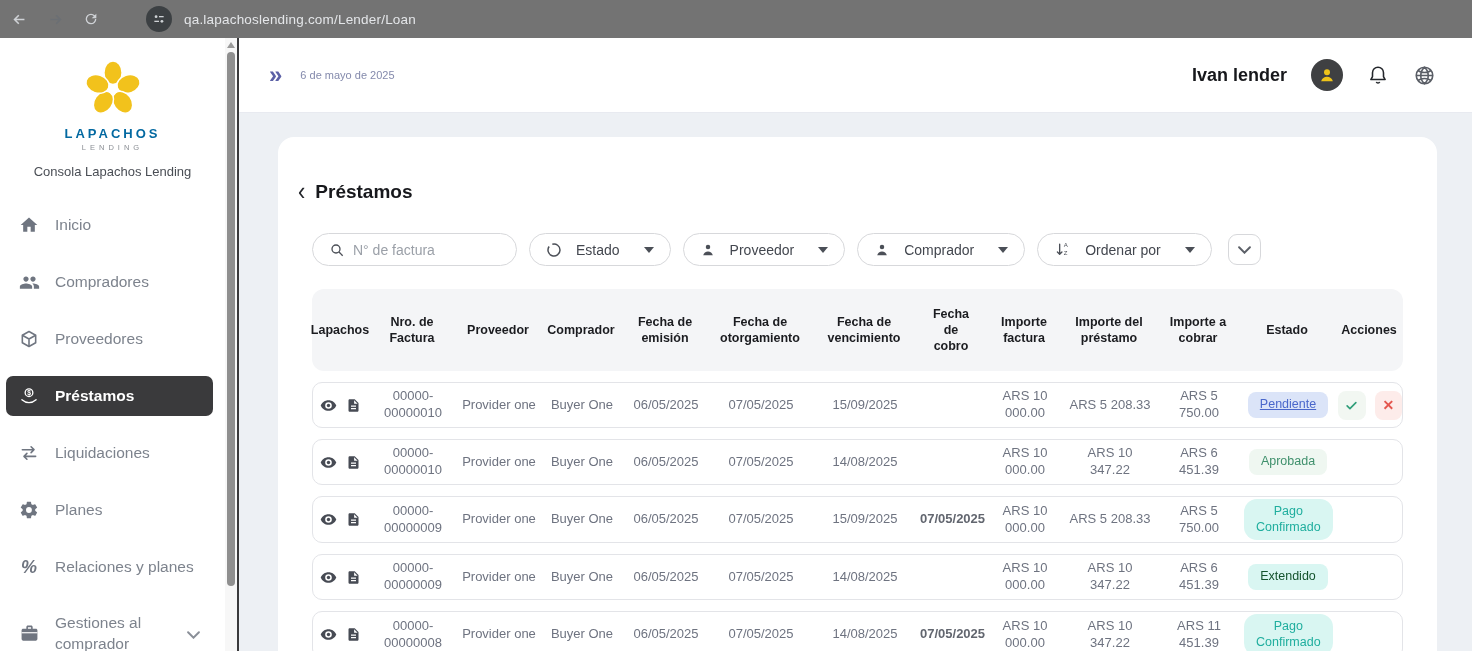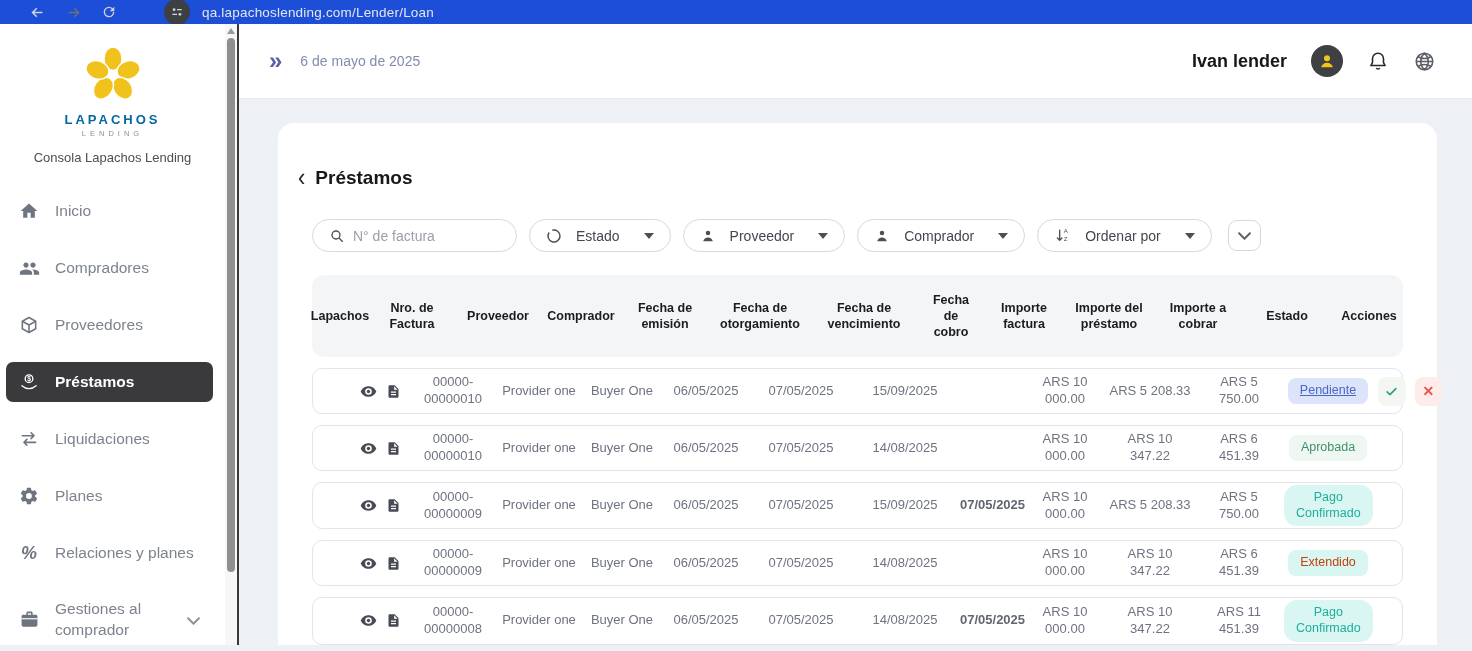--- a/index.html
+++ b/index.html
@@ -1,20 +1,20 @@
 <!DOCTYPE html>
 <html><head>
 <meta charset="utf-8">
 <style>
   * { margin:0; padding:0; box-sizing:border-box; }
   html,body { width:1472px; height:651px; overflow:hidden; }
   body { font-family:"Liberation Sans", sans-serif; background:#edf0f4; }
 
   
-  .browser-bar { height:24px; background:#1d4ed8; display:flex; align-items:center; padding:0 28px; gap:18px; }
+  .browser-bar { height:38px; background:#737373; display:flex; align-items:center; padding:0 10px; gap:18px; }
   .nav-ic { width:18px; height:18px; display:flex; align-items:center; justify-content:center; }
   .site-chip { width:26px; height:26px; border-radius:50%; background:#3c4043; display:flex; align-items:center; justify-content:center; margin-left:28px; }
   .url-text { color:#e4e6e9; font-size:13.5px; margin-left:10px; letter-spacing:.2px; }
 
   
   .app { display:flex; height:621px; }
   .sidebar { width:225px; background:#ffffff; flex:0 0 auto; }
   .side-scrollbar { width:12px; background:#f7f7f7; flex:0 0 auto; position:relative; }
   .side-scrollbar .arrow { position:absolute; top:4px; left:2px; width:0; height:0; border-left:4px solid transparent; border-right:4px solid transparent; border-bottom:6px solid #9a9a9a; }
   .side-scrollbar .thumb { position:absolute; top:14px; left:2px; width:8px; height:86%; background:#8f8f8f; border-radius:4px; }
@@ -29,21 +29,21 @@
   .side-menu { padding:8px 12px 0 6px; }
   .side-item { display:flex; align-items:center; gap:15px; padding:9px 12px; margin-bottom:17px; border-radius:7px; color:#7d838d; font-size:15.5px; cursor:default; }
   .side-item .s-ic { width:22px; height:22px; display:flex; align-items:center; justify-content:center; flex:0 0 auto; }
   .side-item.active { background:#3a3a3c; color:#ffffff; font-weight:bold; }
   .side-item .chev { margin-left:auto; }
   .pct { font-size:18px; font-weight:bold; color:#6f7580; font-style:italic; }
 
   
   .topbar { height:75px; background:#ffffff; display:flex; align-items:center; padding:0 36px 0 30px; border-bottom:1px solid #e8eaf0; }
   .collapse-ic { color:#5c61a6; font-size:24px; font-weight:bold; line-height:1; }
-  .date-label { color:#848aac; font-size:14px; margin-left:18px; }
+  .date-label { color:#848aac; font-size:11px; margin-left:18px; }
   .topbar-right { margin-left:auto; display:flex; align-items:center; gap:24px; }
   .user-name { font-size:18px; font-weight:bold; color:#17181c; }
   .avatar { width:32px; height:32px; border-radius:50%; background:#3f4042; display:flex; align-items:center; justify-content:center; }
 
   
   .content { flex:1; background:#edf0f4; padding:24px 35px 0 39px; overflow:hidden; }
   .card { background:#ffffff; border-radius:16px; padding:44px 34px 24px; min-height:560px; }
   .page-title-row { display:flex; align-items:center; gap:10px; margin:0 0 30px -14px; }
   .back-chevron { font-size:22px; color:#24262b; line-height:1; transform:scaleY(1.15); }
   .page-title { font-size:19px; font-weight:bold; color:#17181c; }
@@ -56,29 +56,29 @@
   .search-pill input::placeholder { color:#9ba0a8; }
   .caret { width:10px; height:6px; flex:0 0 auto; }
   .more-btn { width:33px; height:31px; border:1px solid #d7d8db; border-radius:9px; background:#fff; display:flex; align-items:center; justify-content:center; margin-left:4px; }
 
   
   .grid { display:grid; grid-template-columns:56px 88px 84px 82px 86px 104px 104px 70px 76px 94px 84px 94px 70px; align-items:center; }
   .thead { background:#f4f5f7; border-radius:12px; min-height:82px; }
   .th { font-size:12.5px; font-weight:bold; color:#1b1c20; text-align:center; line-height:1.3; padding:0 3px; display:flex; justify-content:center; }
   .th span { display:inline-block; }
   .th-cobro span { max-width:46px; }
-  .trow { background:#fff; border:1px solid #e3e4e8; border-radius:10px; min-height:46px; margin-top:11px;padding-left:40px; }
+  .trow { background:#fff; border:1px solid #e3e4e8; border-radius:10px; min-height:46px; margin-top:11px; }
   .cell { font-size:13px; color:#6e7380; text-align:center; line-height:1.3; padding:2px 3px; }
   .detail-cell { display:flex; align-items:center; justify-content:center; gap:7px; }
   .icon-btn { width:18px; height:18px; display:inline-flex; align-items:center; justify-content:center; cursor:pointer; }
   .badge { display:inline-block; font-size:12.5px; padding:5px 12px; border-radius:8px; line-height:1.25; }
   .badge.pending   { background:#dbe4f8; color:#4a67cb;text-decoration:underline; }
   .badge.approved  { background:#eff7f1; color:#3f906c; }
   .badge.confirmed { background:#d9f6f2; color:#1fae9e;border-radius:13px; }
-  .badge.extended  { background:#d9f6f2; color:#c2410c; }
+  .badge.extended  { background:#d9f6f2; color:#14532d; }
   .actions-cell { display:flex; align-items:center; justify-content:center; gap:9px; }
   .act { width:31px; height:29px; border:none; border-radius:8px; display:flex; align-items:center; justify-content:center; cursor:pointer; }
   .act.approve { background:#f2f7f2; }
   .act.reject  { background:#fdecea; color:#e4564e; font-size:14px; font-weight:bold; }
 </style>
 </head>
 <body>
 
 <div class="browser-bar">
   <span class="nav-ic">

